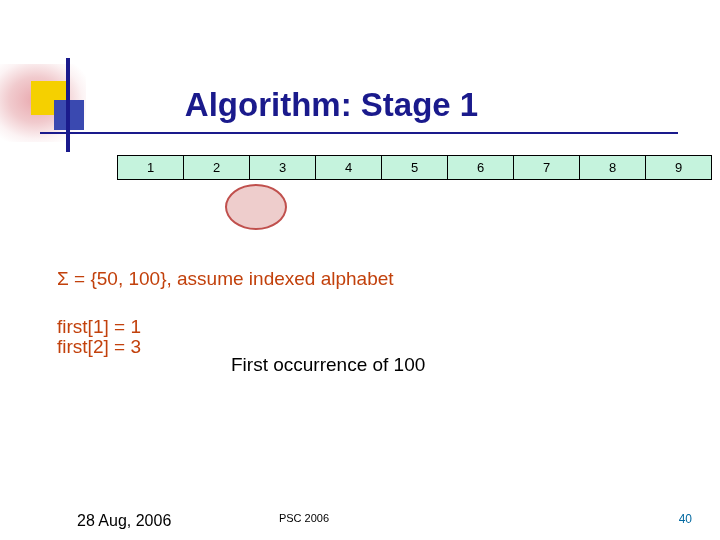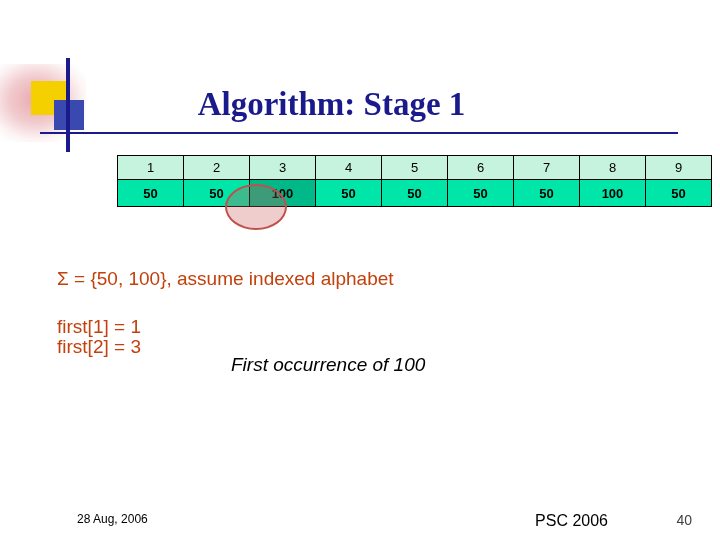--- a/index.html
+++ b/index.html
@@ -62,21 +62,20 @@
     left: 0;
     top: 86px;
     width: 669px;
     text-align: center;
     font-size: 33px;
     font-weight: bold;
     color: #1a1a8c;
     letter-spacing: 0px;
     padding-right: 6px;
     box-sizing: border-box;
-    font-family: Liberation Serif, serif;
   }
   .title-rule {
     position: absolute;
     left: 40px;
     top: 132px;
     width: 638px;
     height: 2px;
     background: #1a1a8c;
   }
 
@@ -131,46 +130,45 @@
   .sigma-line { top: 268px; }
   .first1 { top: 316px; text-align: right; }
   .first2 { top: 336px; }
   .note {
     position: absolute;
     left: 231px;
     top: 354px;
     font-size: 19px;
     color: #000000;
     white-space: nowrap;
-    font-style: italic;
   }
 
   
   .footer-date {
     position: absolute;
     left: 77px;
     top: 512px;
-    font-size: 12px;
+    font-size: 16px;
     color: #000000;
   }
   .footer-center {
     position: absolute;
     left: 0;
     top: 512px;
     width: 608px;
-    text-align: right;
-    font-size: 16px;
+    text-align: center;
+    font-size: 11px;
     color: #000000;
   }
   .footer-page {
     position: absolute;
     right: 28px;
     top: 512px;
-    font-size: 14px;
-    color: #404040;
+    font-size: 12px;
+    color: #0369a1;
   }
 </style>
 </head>
 <body>
 
 <div class="deco">
   <div class="blur-blob"></div>
   <div class="yellow"></div>
   <div class="blue-sq"></div>
   <div class="vline"></div>
@@ -185,31 +183,20 @@
     <td>1</td>
     <td>2</td>
     <td>3</td>
     <td>4</td>
     <td>5</td>
     <td>6</td>
     <td>7</td>
     <td>8</td>
     <td>9</td>
   </tr>
-  <tr class="values">
-    <td>50</td>
-    <td>50</td>
-    <td class="dark">100</td>
-    <td>50</td>
-    <td>50</td>
-    <td>50</td>
-    <td>50</td>
-    <td>100</td>
-    <td>50</td>
-  </tr>
 </tbody>
   </table>
 
 <div class="circle-highlight"></div>
 
 <div class="body-line sigma-line">Σ = {50, 100}, assume indexed alphabet</div>
 <div class="body-line first1">first[1] = 1</div>
 <div class="body-line first2">first[2] = 3</div>
 <div class="note">First occurrence of 100</div>
 

